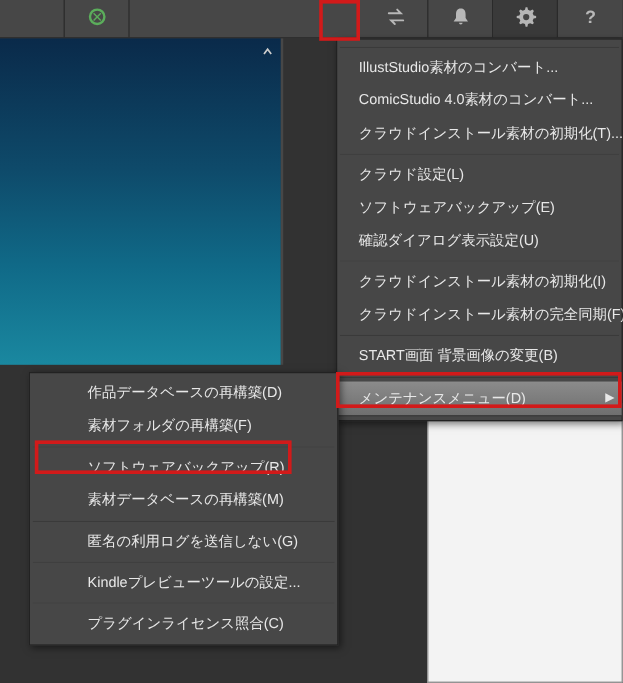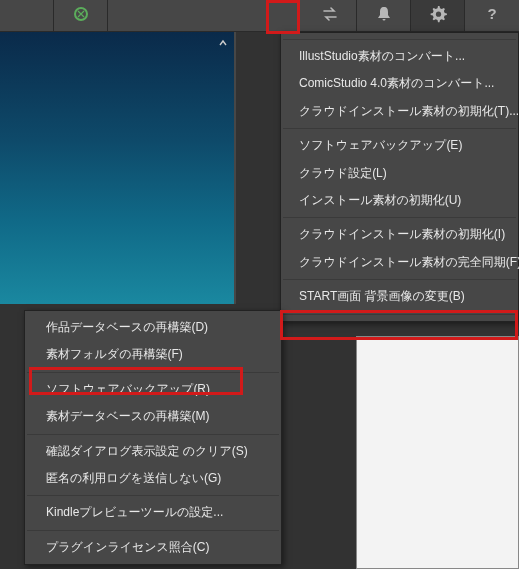--- a/index.html
+++ b/index.html
@@ -92,21 +92,21 @@
   .menu-item .arrow {
     position: absolute; right: 6px; top: 50%; transform: translateY(-50%);
     font-size: 10px;
   }
   .menu-sep {
     height: 1px;
     background: #5d5d5d;
     margin: 3px 2px;
     border-bottom: 1px solid #3a3a3a;
   }
-  .menu-sub .menu-item { padding-left: 21px; }
+  .menu-sub .menu-item { padding-left: 48px; }
 </style>
 </head>
 <body>
 
 <div class="toolbar">
   <div class="tb-cell w1"></div>
   <div class="tb-cell w2">
     <span class="tb-icon">
       <svg width="18" height="18" viewBox="0 0 18 18">
           <circle cx="9" cy="9" r="6" fill="none" stroke="#5fbf5f" stroke-width="2"></circle>
@@ -155,39 +155,39 @@
 </div>
 
 <div class="side-panel"></div>
 
 <div class="menu menu-main" id="mainMenu">
     <div class="menu-sep"></div>
     <div class="menu-item"><span>IllustStudio素材のコンバート...</span></div>
     <div class="menu-item"><span>ComicStudio 4.0素材のコンバート...</span></div>
     <div class="menu-item"><span>クラウドインストール素材の初期化(T)...</span></div>
     <div class="menu-sep"></div>
+    <div class="menu-item"><span>クラウド設定(L)</span></div>
     <div class="menu-item"><span>ソフトウェアバックアップ(E)</span></div>
-    <div class="menu-item"><span>クラウド設定(L)</span></div>
-    <div class="menu-item"><span>インストール素材の初期化(U)</span></div>
+    <div class="menu-item"><span>確認ダイアログ表示設定(U)</span></div>
     <div class="menu-sep"></div>
     <div class="menu-item"><span>クラウドインストール素材の初期化(I)</span></div>
     <div class="menu-item"><span>クラウドインストール素材の完全同期(F)</span></div>
     <div class="menu-sep"></div>
     <div class="menu-item"><span>START画面 背景画像の変更(B)</span></div>
     <div class="menu-sep"></div>
+    <div class="menu-item active"><span>メンテナンスメニュー(D)</span><span class="arrow">▶</span></div>
   </div>
 
 <div class="menu menu-sub" id="subMenu">
     <div class="menu-item"><span>作品データベースの再構築(D)</span></div>
     <div class="menu-item"><span>素材フォルダの再構築(F)</span></div>
     <div class="menu-sep"></div>
     <div class="menu-item"><span>ソフトウェアバックアップ(R)</span></div>
     <div class="menu-item"><span>素材データベースの再構築(M)</span></div>
     <div class="menu-sep"></div>
-    <div class="menu-item"><span>確認ダイアログ表示設定 のクリア(S)</span></div>
     <div class="menu-item"><span>匿名の利用ログを送信しない(G)</span></div>
     <div class="menu-sep"></div>
     <div class="menu-item"><span>Kindleプレビューツールの設定...</span></div>
     <div class="menu-sep"></div>
     <div class="menu-item"><span>プラグインライセンス照合(C)</span></div>
   </div>
 
 <div class="highlight-box gear-highlight"></div>
 <div class="highlight-box maint-highlight"></div>
 <div class="highlight-box submenu-highlight"></div>

